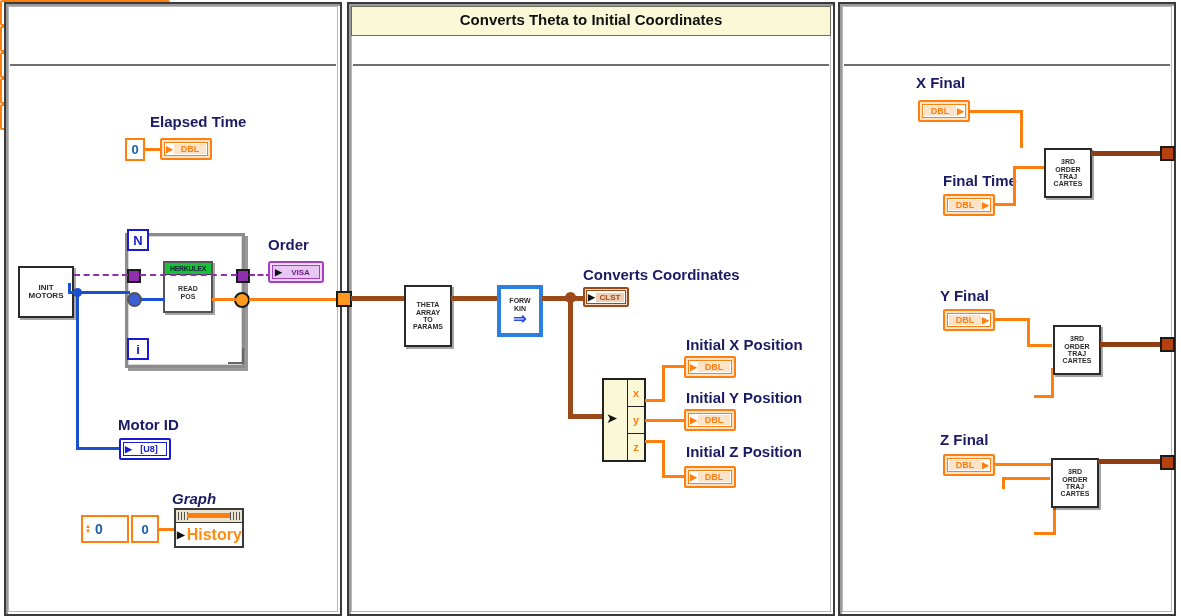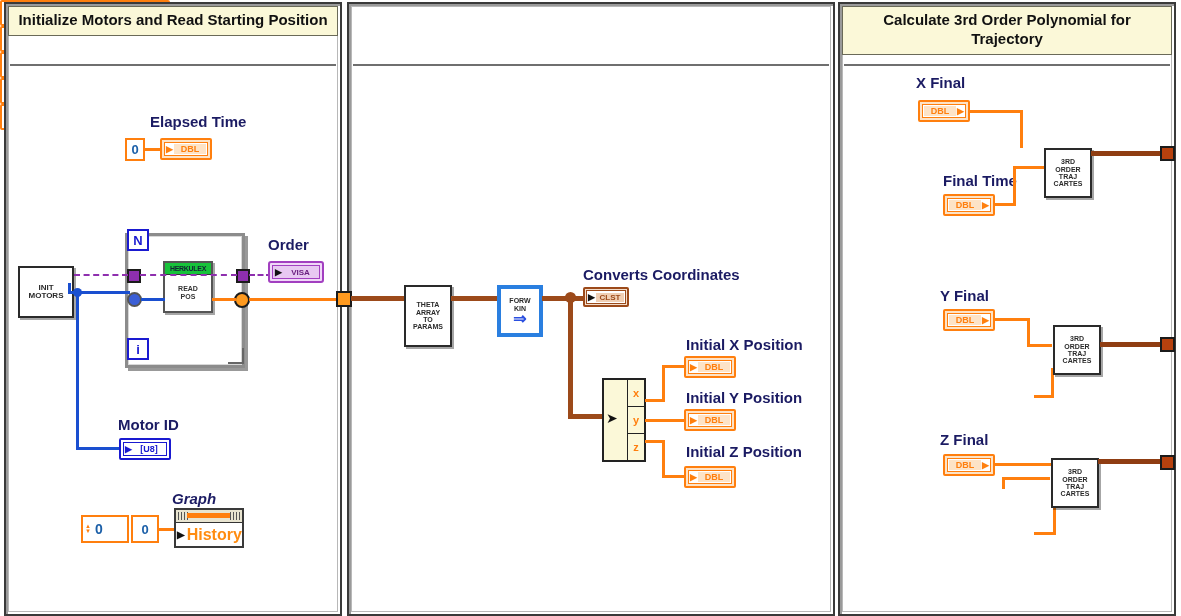--- a/index.html
+++ b/index.html
@@ -151,21 +151,20 @@
   .dot{position:absolute;border-radius:50%;background:#9c4a1a;}
   .dot.blue{background:#1a4fd0;}
 </style>
 </head>
 <body>
 
 <div id="stage">
 
   <div class="panel" style="left:4px;top:2px;width:334px;height:610px;">
     <div class="panel-inner"></div>
-    <div class="panel-title">Initialize Motors and Read Starting Position</div>
     <div class="panel-body"></div>
   </div>
 
   <div class="lbl" style="left:150px;top:113px;">Elapsed Time</div>
   <div class="numconst" style="left:125px;top:138px;width:20px;height:23px;">0</div>
   <div class="w orange" style="left:145px;top:148px;width:16px;height:3px;"></div>
   <div class="node dbl" style="left:160px;top:138px;width:52px;">
     <div class="inner">
       <span class="glyph">▶</span>
       <span class="txt">DBL</span>
@@ -242,20 +241,21 @@
         <div class="rt"></div>
     </div>
     <div class="cap">
       <span class="arw">▶</span>
       <span class="t">History</span>
     </div>
   </div>
 
   <div class="panel" style="left:347px;top:2px;width:484px;height:610px;">
     <div class="panel-inner"></div>
+    <div class="panel-title">Converts Theta to Initial Coordinates</div>
     <div class="panel-body"></div>
   </div>
 
   <div class="tun sq-orange" style="left:336px;top:291px;width:16px;height:16px;"></div>
 
   <div class="w brown" style="left:351px;top:296px;width:55px;height:5px;"></div>
 
   <div class="subvi" style="left:404px;top:285px;width:48px;height:62px;">
     <span>THETA</span>
     <span>ARRAY</span>
@@ -321,21 +321,20 @@
   <div class="lbl" style="left:686px;top:443px;">Initial Z Position</div>
   <div class="node dbl" style="left:684px;top:466px;width:52px;">
     <div class="inner">
       <span class="glyph">▶</span>
       <span class="txt">DBL</span>
     </div>
   </div>
 
   <div class="panel" style="left:838px;top:2px;width:334px;height:610px;">
     <div class="panel-inner"></div>
-    <div class="panel-title">Calculate 3rd Order Polynomial for Trajectory</div>
     <div class="panel-body"></div>
   </div>
 
   <div class="lbl" style="left:916px;top:74px;">X Final</div>
   <div class="node dbl ctrl" style="left:918px;top:100px;width:52px;">
     <div class="inner">
       <span class="glyph">▶</span>
       <span class="txt">DBL</span>
     </div>
   </div>

